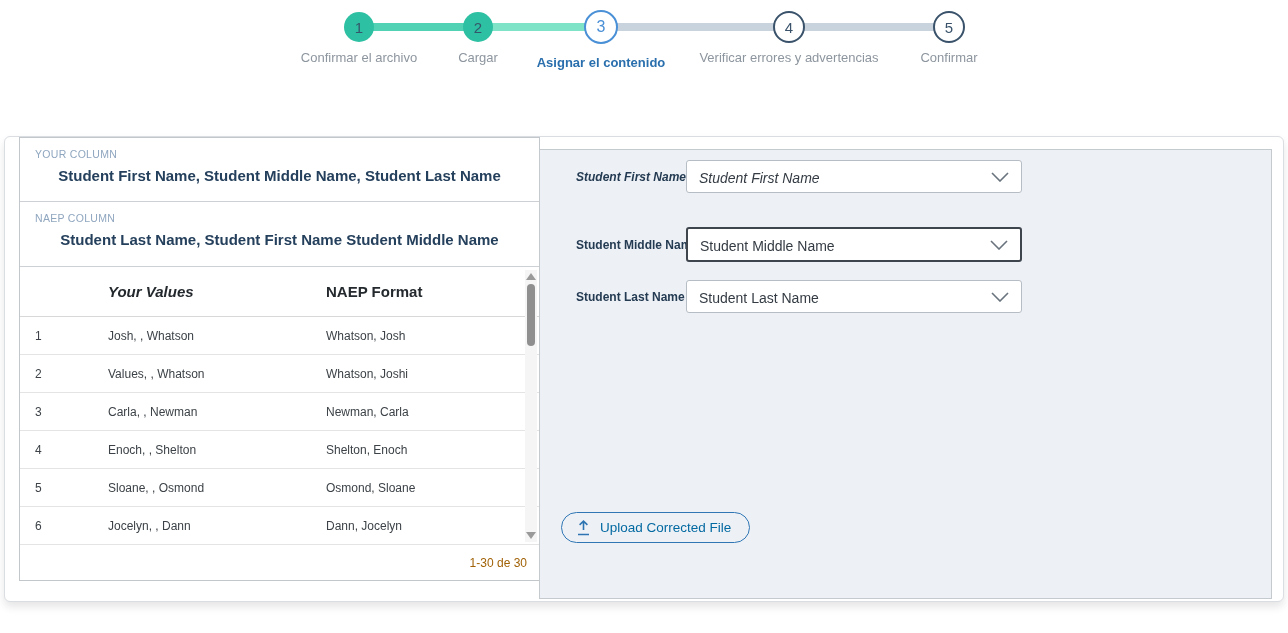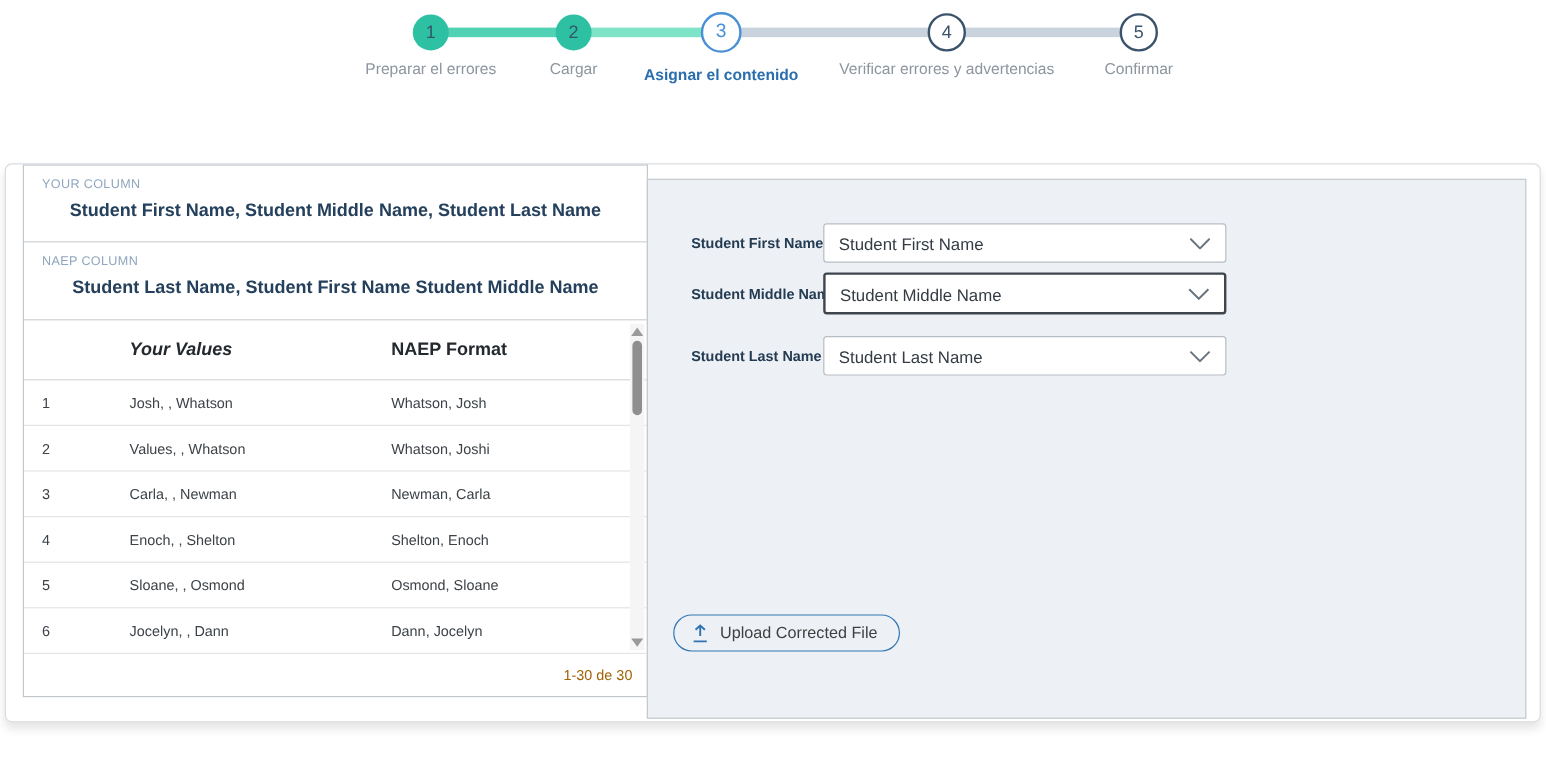--- a/index.html
+++ b/index.html
@@ -59,54 +59,54 @@
   .sb-thumb { position:absolute; left:2px; top:14px; width:8px; height:62px;
     background:#8f8f8f; border-radius:4px; cursor:grab; }
 
   .t-footer { height:35px; display:flex; align-items:center; justify-content:flex-end;
     padding-right:12px; font-size:12px; color:#a16207; }
 
   
   .right-panel { position:absolute; left:534px; top:12px; width:733px; height:450px;
     background:var(--panel-bg,#edf1f6); border:1px solid #c5cacf; }
   .field { position:absolute; left:0; width:100%; height:33px; }
-  .field.f1 { top:36px; } .field.f2 { top:78px; } .field.f3 { top:130px; }
+  .field.f1 { top:10px;font-style:italic; } .field.f2 { top:78px; } .field.f3 { top:130px; }
   .f-label { position:absolute; left:36px; top:50%; transform:translateY(-50%);
     font-size:12px; font-weight:700; color:#243b52; white-space:nowrap; }
   .dropdown { position:absolute; left:146px; top:0; width:336px; height:33px;
     background:#fff; border:1px solid #b7bdc4; border-radius:3px; cursor:pointer; }
   .field.focused .dropdown { border:2px solid #3f454c; height:35px; top:-1px; }
   .dd-value { position:absolute; left:12px; top:50%; transform:translateY(-46%);
     font-size:14px; color:#343b43; white-space:nowrap; }
   .chev { position:absolute; right:12px; top:50%; transform:translateY(-50%); }
 
   .upload-btn { position:absolute; left:21px; top:362px; height:31px;
     display:flex; align-items:center; gap:9px; padding:0 18px 0 14px;
     background:transparent; border:1px solid #3076b4; border-radius:16px;
-    color:#404040; font-size:13.5px; font-family:inherit; cursor:pointer; }
+    color:#0369a1; font-size:13.5px; font-family:inherit; cursor:pointer; }
   .continue-split { position:absolute; right:24px; top:361px; height:33px;
     display:flex; border-radius:17px; overflow:hidden; }
   .cont-main { background:var(--continue-blue,#2071ae); color:#fff; border:none;
     font-size:12.5px; font-weight:700; letter-spacing:0.5px; padding:0 16px;
     font-family:inherit; cursor:pointer; }
   .cont-arrow { width:32px; background:var(--continue-arrow-bg,#a9c7e2); border:none;
     display:flex; align-items:center; justify-content:center; cursor:pointer; }
 </style>
 </head>
 <body>
 
 <div class="stepper">
   <div class="conn conn-1"></div>
   <div class="conn conn-2"></div>
   <div class="conn conn-3"></div>
   <div class="conn conn-4"></div>
 
   <div class="step done s1">
     <div class="circle">1</div>
-    <div class="slabel">Preparar el errores</div>
+    <div class="slabel">Confirmar el archivo</div>
   </div>
   <div class="step done s2">
     <div class="circle">2</div>
     <div class="slabel">Cargar</div>
   </div>
   <div class="step active s3">
     <div class="circle">3</div>
     <div class="slabel">Asignar el contenido</div>
   </div>
   <div class="step pending s4">

